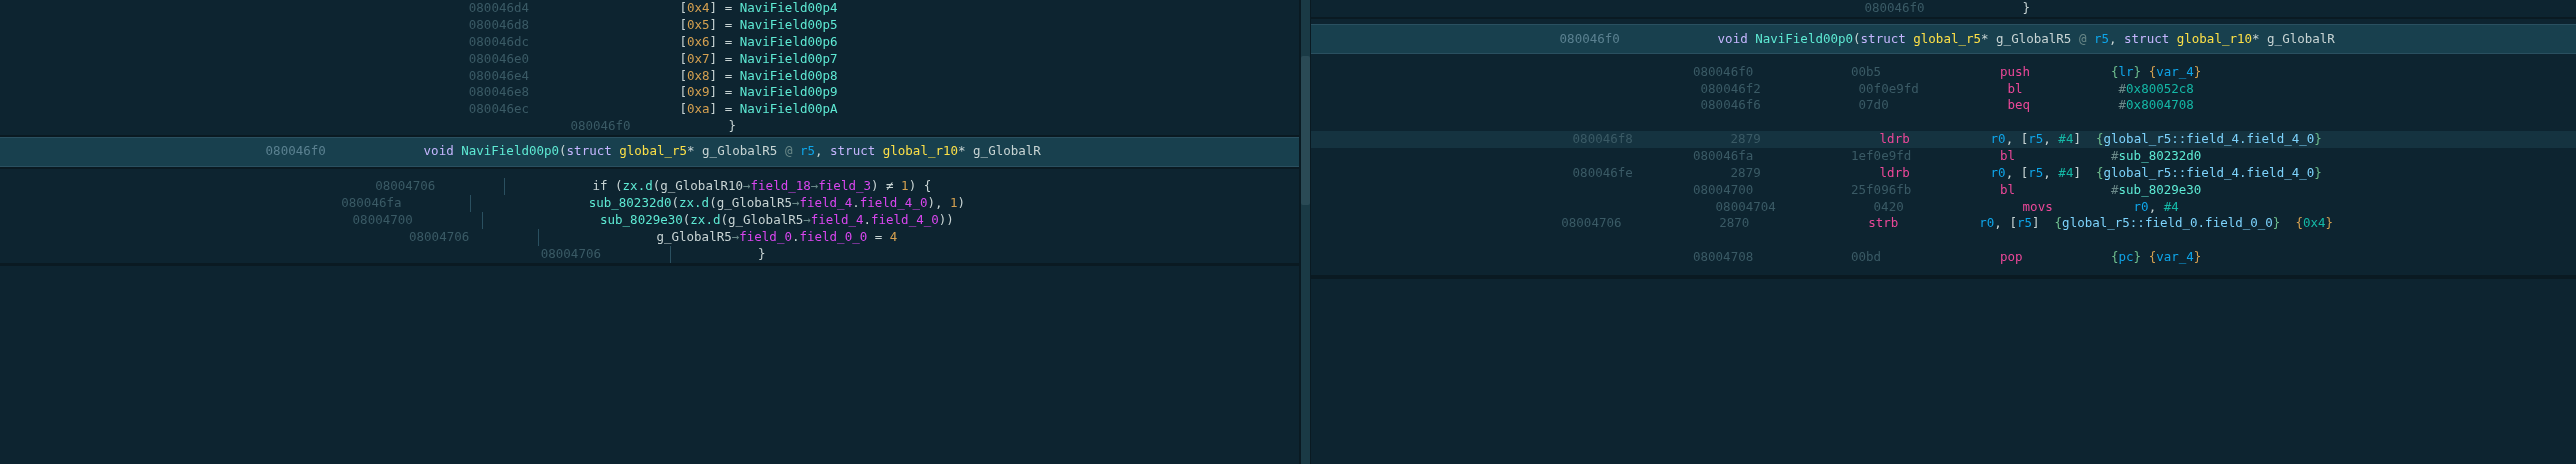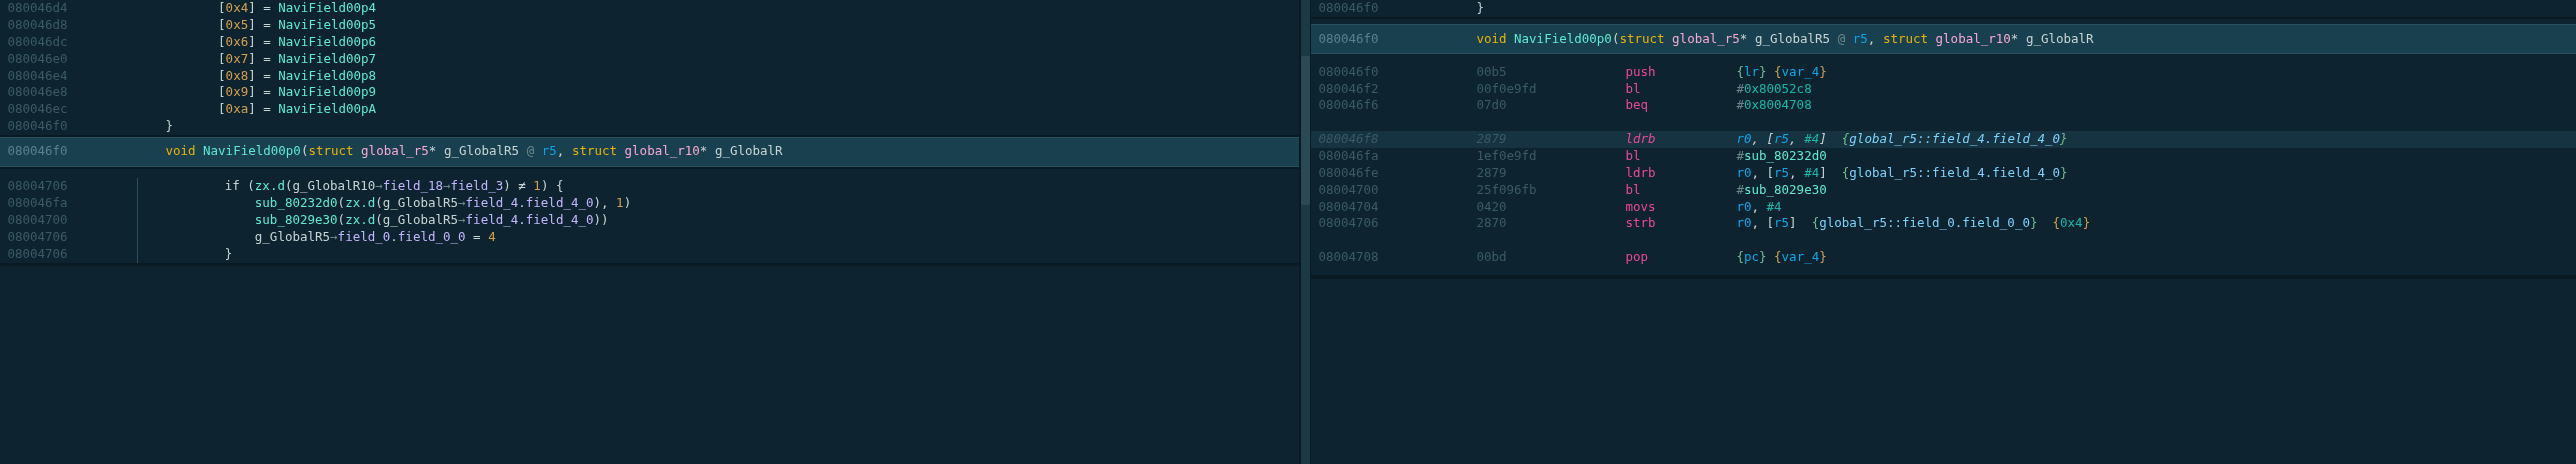--- a/index.html
+++ b/index.html
@@ -30,43 +30,44 @@
   background: #2a4a55;
   width: 100%;
   height: 149px;
   margin-top: 56px;
   border-radius: 1.9px;
 }
 .line {
   display: flex;
   padding-left: 7.4px;
   white-space: pre;
+  justify-content: center;
 }
 .line.signature { background: #18404e; padding-top: 5.6px; padding-bottom: 5.6px; border-top: 0.9px solid #2a5060; border-bottom: 0.9px solid #2a5060; }
 .line.topspace { padding-top: 9.3px; }
 .addr { color: #3a5a65; min-width: 130px; }
 .addr-br { color: #5a8090; min-width: 130px; }
 .gutter { display:inline-block; width: 28px; }
 .hex { color: #3a5a65; min-width: 149px; display:inline-block; }
 .mnem { color: #ec4899; min-width: 111px; display:inline-block; }
-.c-kw { color: #eab308; }
-.c-type2 { color: #f9a8d4; }
+.c-kw { color: #c4b5fd; }
+.c-type2 { color: #fde047; }
 .c-func { color: #5eead4; }
 .c-num { color: #d4a050; }
 .c-reg { color: #0ea5e9; }
 .c-punct { color: #6a8888; }
-.c-field { color: #c4b5fd; }
+.c-field { color: #d946ef; }
 .c-white { color: #c8d4d4; }
 .c-hexlit { color: #14b8a6; }
 .c-anno { color: #7dd3fc; }
 .c-brace-g { color: #6fbf8f; }
 .c-brace-y { color: #d4a050; }
 .divider { height: 1.9px; background: #0a1a22; }
 .divider-thick { height: 3.7px; background: #0a1a22; }
-.hlrow { background: #153340; font-style: italic; }
+.hlrow { background: #153340; }
 </style>
 </head>
 <body>
 
 <div class="panel panel-left">
   <div id="left-array">
       <div class="line"><span class="addr">080046d4</span><span class="gutter"></span><span class="c-white">       [</span><span class="c-num">0x4</span><span class="c-white">] = </span><span class="c-func">NaviField00p4</span></div>
       <div class="line"><span class="addr">080046d8</span><span class="gutter"></span><span class="c-white">       [</span><span class="c-num">0x5</span><span class="c-white">] = </span><span class="c-func">NaviField00p5</span></div>
       <div class="line"><span class="addr">080046dc</span><span class="gutter"></span><span class="c-white">       [</span><span class="c-num">0x6</span><span class="c-white">] = </span><span class="c-func">NaviField00p6</span></div>
       <div class="line"><span class="addr">080046e0</span><span class="gutter"></span><span class="c-white">       [</span><span class="c-num">0x7</span><span class="c-white">] = </span><span class="c-func">NaviField00p7</span></div>

